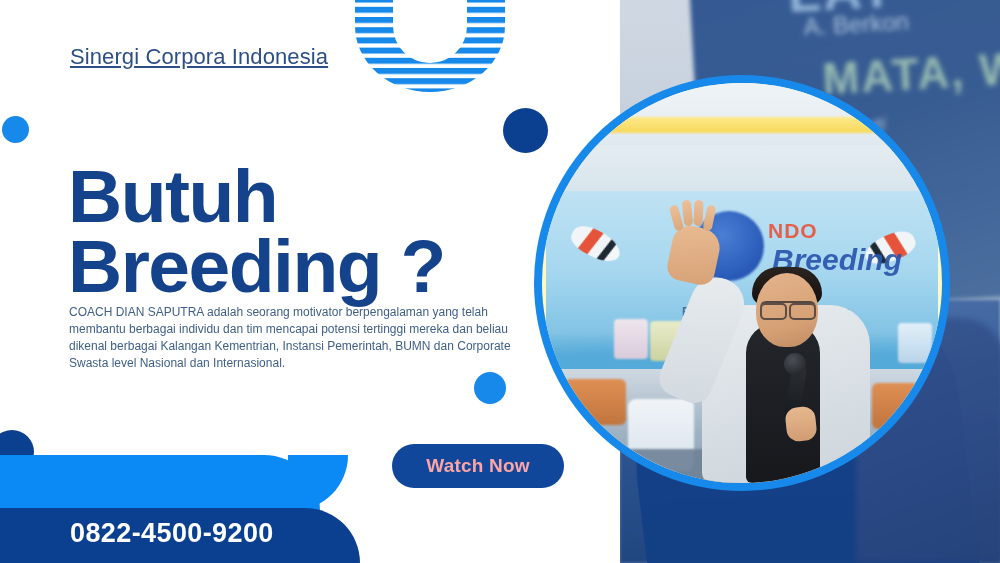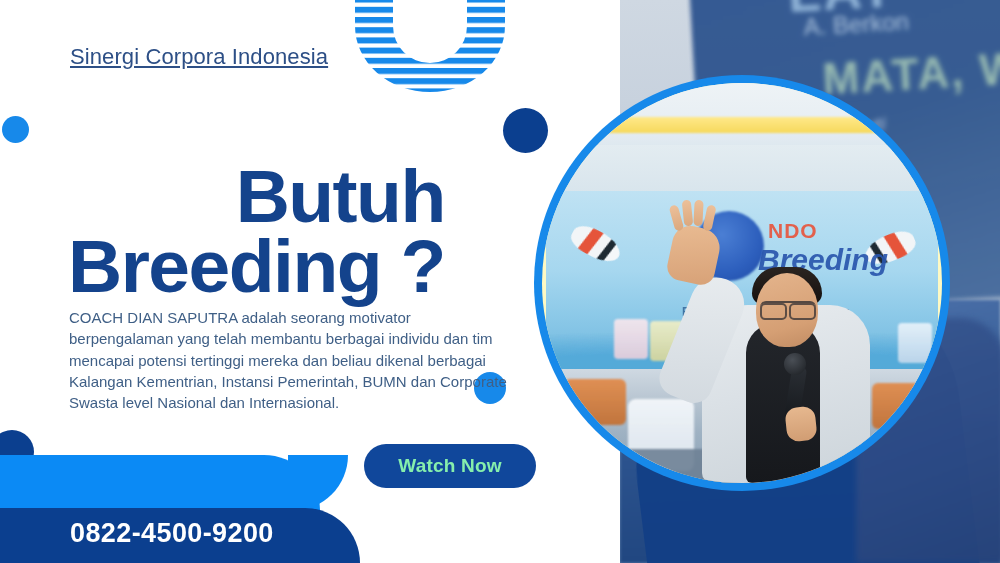--- a/index.html
+++ b/index.html
@@ -186,21 +186,21 @@
     border-radius:50%;
     background: radial-gradient(circle at 40% 34%, #4b7fd4 0%, #2d5fbd 60%, #1f4aa5 100%);
     filter: blur(.8px);
   }
   .p-brand {
     position:absolute; left:226px; top:136px;
     color:#e8533a; font-size:21px; font-weight:bold; letter-spacing:1px;
     filter: blur(.5px); opacity:.9;
   }
   .p-brand2 {
-    position:absolute; left:216px; top:160px;
+    position:absolute; left:230px; top:160px;
     color:#2a56ad; font-size:30px; font-weight:bold; font-style:italic;
     filter: blur(.5px); opacity:.92;
   }
   .p-subtext {
     position:absolute; left:140px; top:222px;
     color:#2f5f93; font-size:12px; font-weight:bold;
     filter: blur(.7px); opacity:.8; white-space:nowrap;
   }
   .p-prod {
     position:absolute; width:34px; height:40px; border-radius:4px;
@@ -326,44 +326,43 @@
   .headline {
     position: absolute;
     left: 68px;
     top: 112px;
     color: #14438C;
     font-size: 75px;
     font-weight: bold;
     line-height: .93;
     letter-spacing: -1.5px;
     white-space: pre-line;
-    text-align: right;
   }
 
   
   .body-copy {
     position: absolute;
     left: 69px;
     top: 292px;
     width: 450px;
     color: #3f5f86;
-    font-size: 15px;
+    font-size: 12px;
     line-height: 1.42;
   }
 
   
   .cta {
     position: absolute;
-    left: 364px;
+    left: 392px;
     top: 444px;
     width: 172px;
     height: 44px;
     border-radius: 22px;
     background: #10479B;
-    color: #86efac;
+    color: #fca5a5;
     font-size: 19px;
     font-weight: bold;
     display: flex;
     align-items: center;
     justify-content: center;
     border: none;
     cursor: pointer;
     font-family: "Liberation Sans", sans-serif;
     letter-spacing: .2px;
   }

